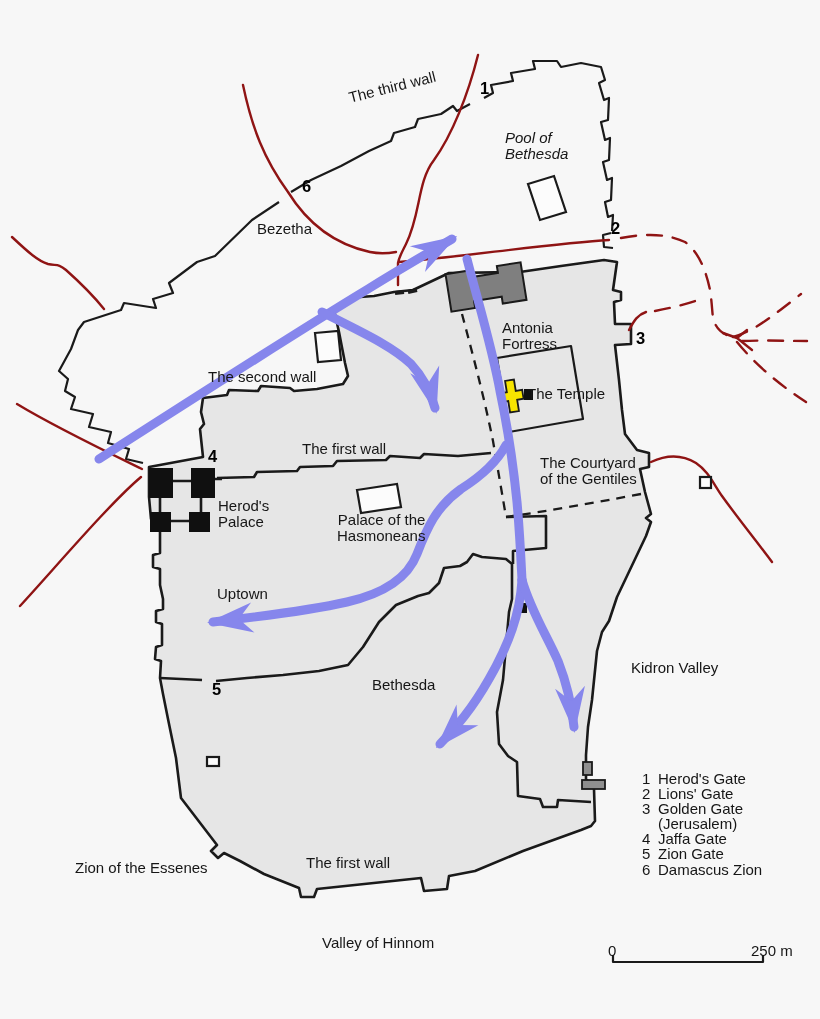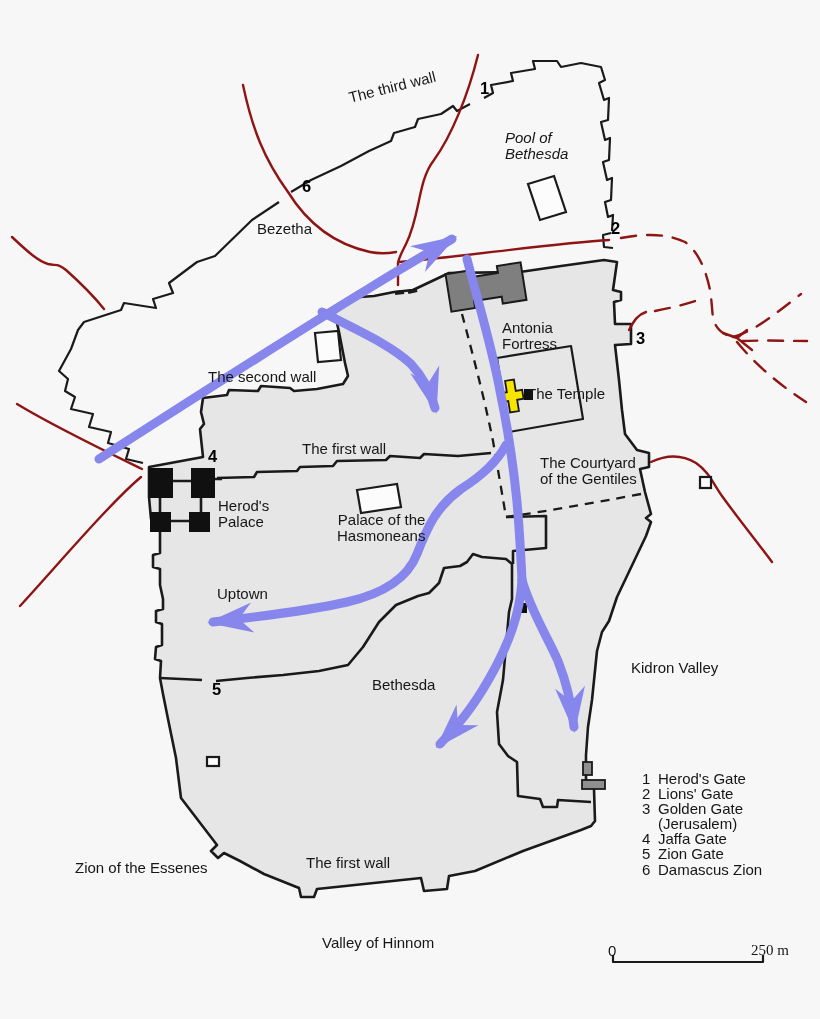--- a/index.html
+++ b/index.html
@@ -166,15 +166,15 @@
       <span class="lnum">5</span>
       <span>Zion Gate</span>
     </div>
     <div class="lrow">
       <span class="lnum">6</span>
       <span>Damascus Zion</span>
     </div>
   </div>
 
   <span class="scale-num" style="left:608px;top:942px;">0</span>
-  <span class="scale-num" style="left:751px;top:942px;font-family:Liberation Serif, serif;">250 m</span>
+  <span class="scale-num" style="left:751px;top:942px;">250 m</span>
 
 </div>
 
 </body></html>

